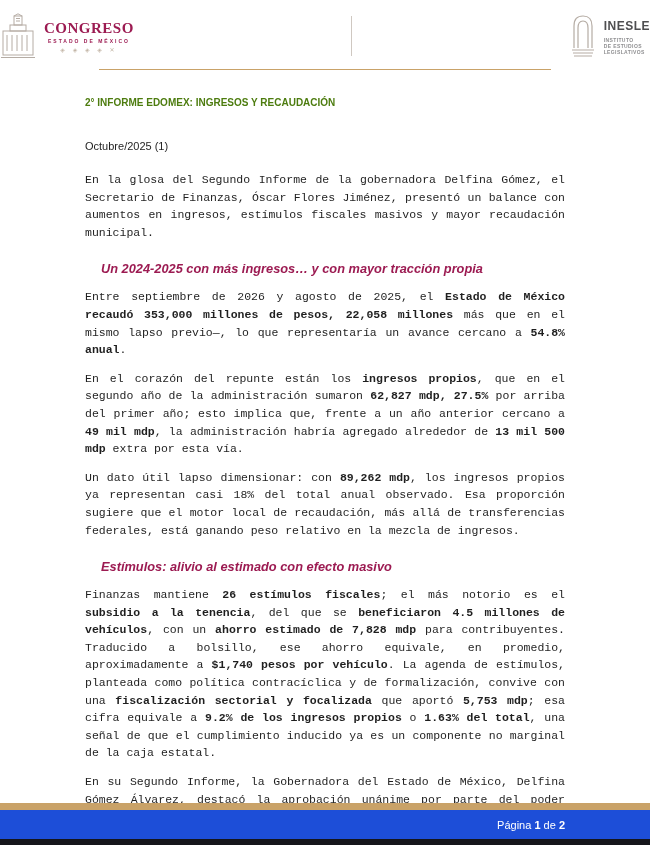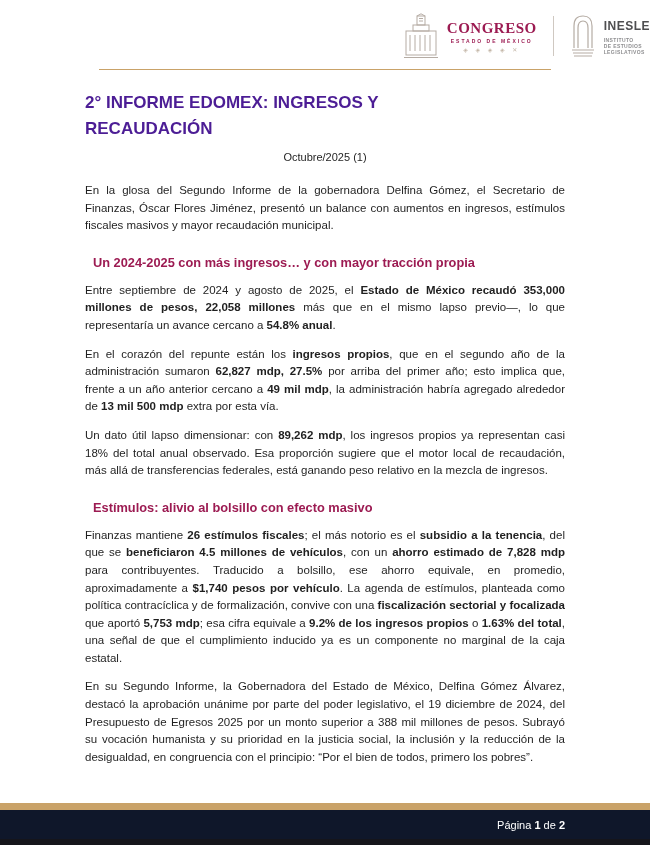--- a/index.html
+++ b/index.html
@@ -2,46 +2,46 @@
 <html><head>
 <meta charset="utf-8">
 <style>
   html,body { margin:0; padding:0; background:#ffffff; }
   .page {
     position:relative; width:650px; height:845px; background:#ffffff;
     font-family:"Liberation Sans", sans-serif; overflow:hidden;
   }
 
   
-  .header-row { display:flex; justify-content:flex-end; align-items:center; gap:12px; padding-top:11px; height:50px; }
+  .header-row { display:flex; justify-content:space-between; align-items:center; gap:12px; padding-top:11px; height:50px; }
   .logo-block { display:flex; align-items:center; gap:8px; }
   .congreso-text { display:flex; flex-direction:column; align-items:center; }
   .congreso-wordmark { font-family:"Liberation Serif", serif; font-weight:bold; font-size:15px; color:#9C1B52; letter-spacing:.5px; }
   .congreso-subtitle { font-size:5px; color:#9C1B52; letter-spacing:2px; margin-top:1px; font-weight:bold; }
   .congreso-ornaments { font-size:6px; color:#C4B7A8; letter-spacing:3px; margin-top:2px; }
   .logo-divider { width:1px; height:40px; background:#CFC8C1; margin:0 4px; }
   .inesle-text { display:flex; flex-direction:column; }
   .inesle-wordmark { font-weight:bold; font-size:12px; color:#4E4E50; letter-spacing:.5px; line-height:18px; }
   .inesle-subtitle { font-size:5px; font-weight:bold; color:#8F8F91; letter-spacing:.4px; line-height:6px; margin-top:2px; white-space:pre-line; }
   .sketch { display:block; }
   .header-rule { width:452px; margin:8px auto 0; border-top:1.5px solid #C9A268; height:0; }
 
   
   .content { margin:0 85px; }
-  .page-title { margin-top:20px; max-width:335px; font-size:17px; font-weight:bold; color:#4c1d95; line-height:26px; }
-  .issue-date { text-align:center; font-size:11px; color:#1F1F1F; margin-top:9px; }
-  .para { font-size:11.5px; line-height:17.6px; text-align:justify; color:#1F1F1F; margin:11px 0 0 0; }
+  .page-title { margin-top:20px; max-width:335px; font-size:10px; font-weight:bold; color:#4d7c0f; line-height:26px; }
+  .issue-date { text-align:left; font-size:11px; color:#1F1F1F; margin-top:24px; }
+  .para { font-size:11.5px; line-height:17.6px; text-align:justify; color:#1F1F1F; margin:11px 0 0 0;font-family:Liberation Mono, monospace; }
   .para.first { margin-top:19px; }
-  .section-heading { font-size:12.8px; font-weight:bold; color:#9C1B52; margin:19px 0 0 8px; line-height:17px; }
+  .section-heading { font-size:12.8px; font-weight:bold; color:#9C1B52; margin:19px 0 0 16px; line-height:17px;font-style:italic; }
   .b { font-weight:bold; }
 
   
   .footer { position:absolute; left:0; right:0; bottom:0; }
   .footer-gold { height:7px; background:#C9A268; }
-  .footer-main { height:29px; background:#0f172a; display:flex; align-items:center; justify-content:flex-end; padding-right:85px; color:#ffffff; font-size:11px; }
+  .footer-main { height:29px; background:#1d4ed8; display:flex; align-items:center; justify-content:flex-end; padding-right:85px; color:#ffffff; font-size:11px; }
   .footer-dark { height:6px; background:#15151B; }
 </style>
 </head>
 <body>
 
 <div class="page">
 
   <div class="header-row">
     <div class="logo-block">
       <svg class="sketch" width="36" height="46" viewBox="0 0 36 46">
@@ -83,25 +83,25 @@
 
   <div class="header-rule"></div>
 
   <div class="content">
     <div class="page-title">2° INFORME EDOMEX: INGRESOS Y RECAUDACIÓN</div>
     <div class="issue-date">Octubre/2025 (1)</div>
 
     <p class="para first"><span>En la glosa del Segundo Informe de la gobernadora Delfina Gómez, el Secretario de Finanzas, Óscar Flores Jiménez, presentó un balance con aumentos en ingresos, estímulos fiscales masivos y mayor recaudación municipal.</span></p>
 
     <h2 class="section-heading">Un 2024-2025 con más ingresos… y con mayor tracción propia</h2>
-    <p class="para"><span>Entre septiembre de 2024 y agosto de 2025, el </span><span class="b">Estado de México recaudó 353,000 millones de pesos, 22,058 millones</span><span> más que en el mismo lapso previo—, lo que representaría un avance cercano a </span><span class="b">54.8% anual</span><span>.</span></p>
+    <p class="para"><span>Entre septiembre de 2026 y agosto de 2025, el </span><span class="b">Estado de México recaudó 353,000 millones de pesos, 22,058 millones</span><span> más que en el mismo lapso previo—, lo que representaría un avance cercano a </span><span class="b">54.8% anual</span><span>.</span></p>
     <p class="para"><span>En el corazón del repunte están los </span><span class="b">ingresos propios</span><span>, que en el segundo año de la administración sumaron </span><span class="b">62,827 mdp, 27.5%</span><span> por arriba del primer año; esto implica que, frente a un año anterior cercano a </span><span class="b">49 mil mdp</span><span>, la administración habría agregado alrededor de </span><span class="b">13 mil 500 mdp</span><span> extra por esta vía.</span></p>
     <p class="para"><span>Un dato útil lapso dimensionar: con </span><span class="b">89,262 mdp</span><span>, los ingresos propios ya representan casi 18% del total anual observado. Esa proporción sugiere que el motor local de recaudación, más allá de transferencias federales, está ganando peso relativo en la mezcla de ingresos.</span></p>
 
-    <h2 class="section-heading">Estímulos: alivio al bolsillo con efecto masivo</h2>
+    <h2 class="section-heading">Estímulos: alivio al estimado con efecto masivo</h2>
     <p class="para"><span>Finanzas mantiene </span><span class="b">26 estímulos fiscales</span><span>; el más notorio es el </span><span class="b">subsidio a la tenencia</span><span>, del que se </span><span class="b">beneficiaron 4.5 millones de vehículos</span><span>, con un </span><span class="b">ahorro estimado de 7,828 mdp</span><span> para contribuyentes. Traducido a bolsillo, ese ahorro equivale, en promedio, aproximadamente a </span><span class="b">$1,740 pesos por vehículo</span><span>. La agenda de estímulos, planteada como política contracíclica y de formalización, convive con una </span><span class="b">fiscalización sectorial y focalizada</span><span> que aportó </span><span class="b">5,753 mdp</span><span>; esa cifra equivale a </span><span class="b">9.2% de los ingresos propios</span><span> o </span><span class="b">1.63% del total</span><span>, una señal de que el cumplimiento inducido ya es un componente no marginal de la caja estatal.</span></p>
     <p class="para"><span>En su Segundo Informe, la Gobernadora del Estado de México, Delfina Gómez Álvarez, destacó la aprobación unánime por parte del poder legislativo, el 19 diciembre de 2024, del Presupuesto de Egresos 2025 por un monto superior a 388 mil millones de pesos. Subrayó su vocación humanista y su prioridad en la justicia social, la inclusión y la reducción de la desigualdad, en congruencia con el principio: “Por el bien de todos, primero los pobres”.</span></p>
   </div>
 
   <div class="footer">
     <div class="footer-gold"></div>
     <div class="footer-main">
       <span><span>Página </span><span class="b">1</span><span> de </span><span class="b">2</span></span>
     </div>
     <div class="footer-dark"></div>

